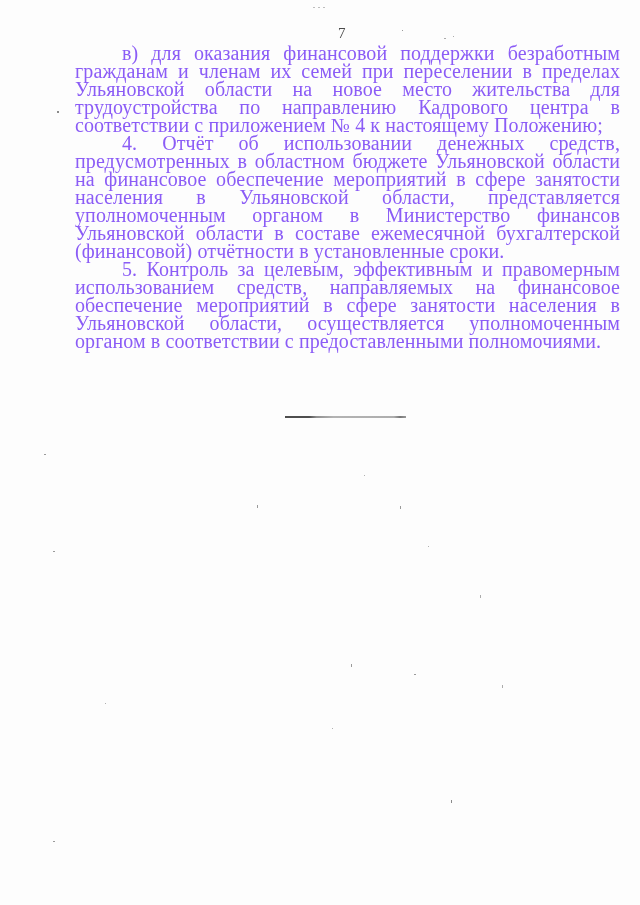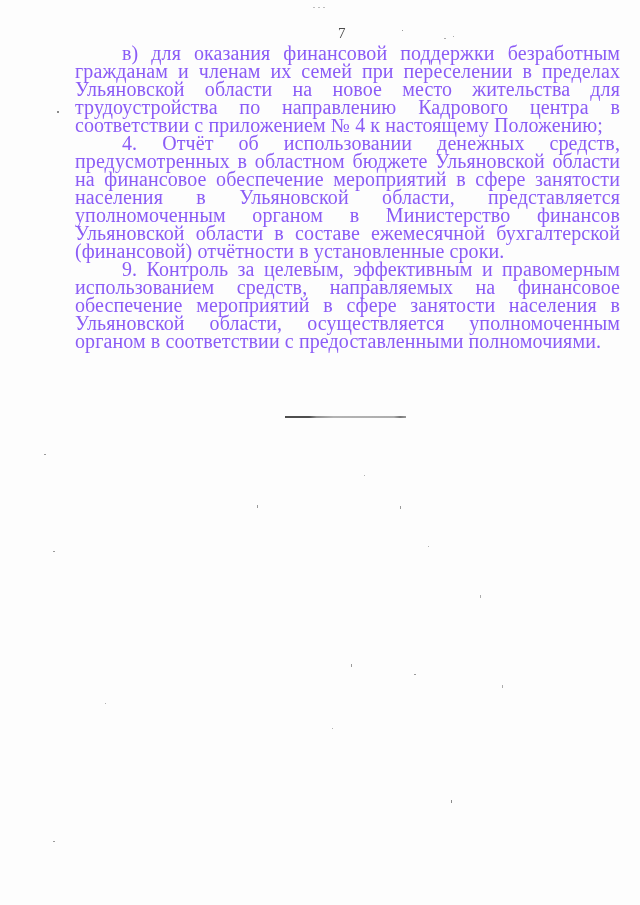--- a/index.html
+++ b/index.html
@@ -78,21 +78,21 @@
 </head>
 <body>
 
 <div class="page">
 
   <div class="page-number">7</div>
 
   <div class="text-block">
     <p class="para">в) для оказания финансовой поддержки безработным гражданам и членам их семей при переселении в пределах Ульяновской области на новое место жительства для трудоустройства по направлению Кадрового центра в соответствии с приложением № 4 к настоящему Положению;</p>
     <p class="para">4. Отчёт об использовании денежных средств, предусмотренных в областном бюджете Ульяновской области на финансовое обеспечение мероприятий в сфере занятости населения в Ульяновской области, представляется уполномоченным органом в Министерство финансов Ульяновской области в составе ежемесячной бухгалтерской (финансовой) отчётности в установленные сроки.</p>
-    <p class="para">9. Контроль за целевым, эффективным и правомерным использованием средств, направляемых на финансовое обеспечение мероприятий в сфере занятости населения в Ульяновской области, осуществляется уполномоченным органом в соответствии с предоставленными полномочиями.</p>
+    <p class="para">5. Контроль за целевым, эффективным и правомерным использованием средств, направляемых на финансовое обеспечение мероприятий в сфере занятости населения в Ульяновской области, осуществляется уполномоченным органом в соответствии с предоставленными полномочиями.</p>
   </div>
 
   <div class="divider"></div>
 
   <div class="speck s1"></div>
   <div class="speck s2"></div>
   <div class="speck s3"></div>
   <div class="speck s4"></div>
   <div class="speck s5"></div>
   <div class="speck s6"></div>

